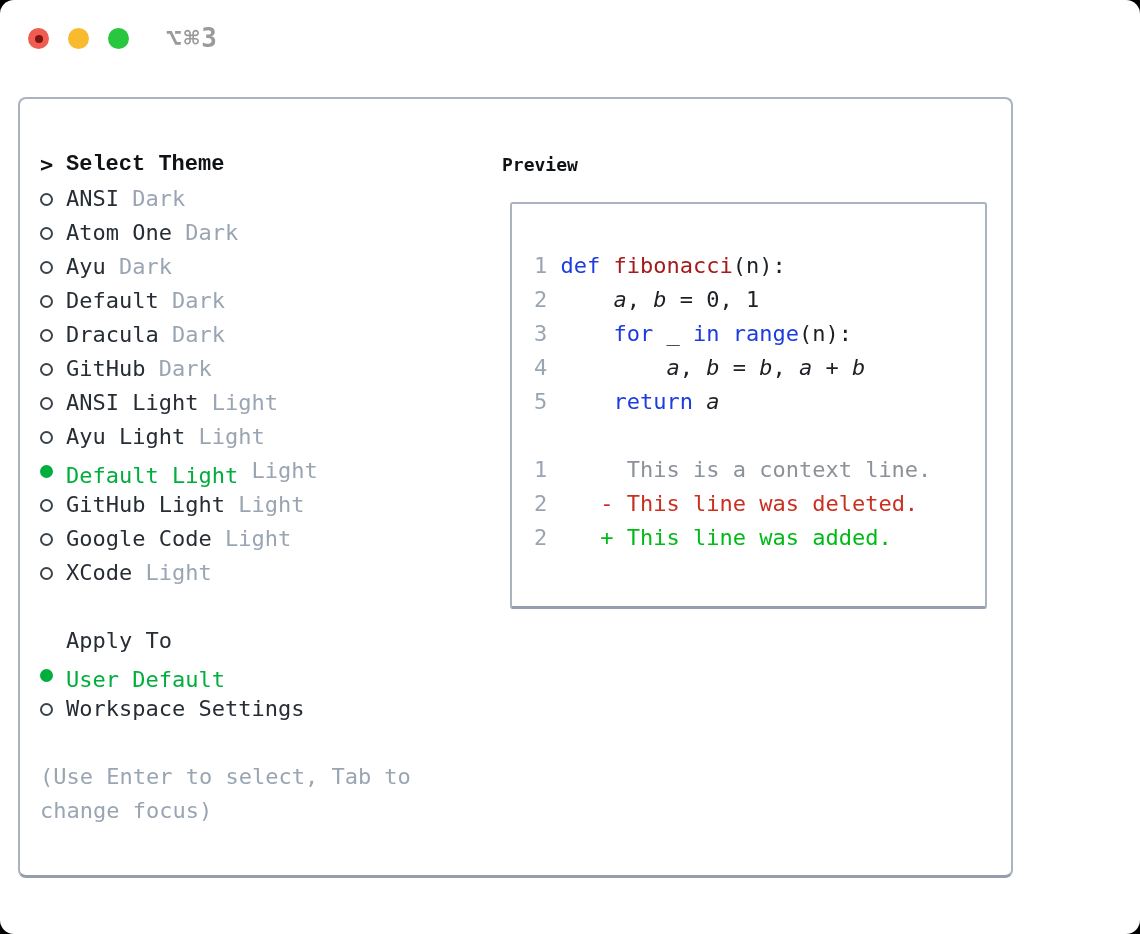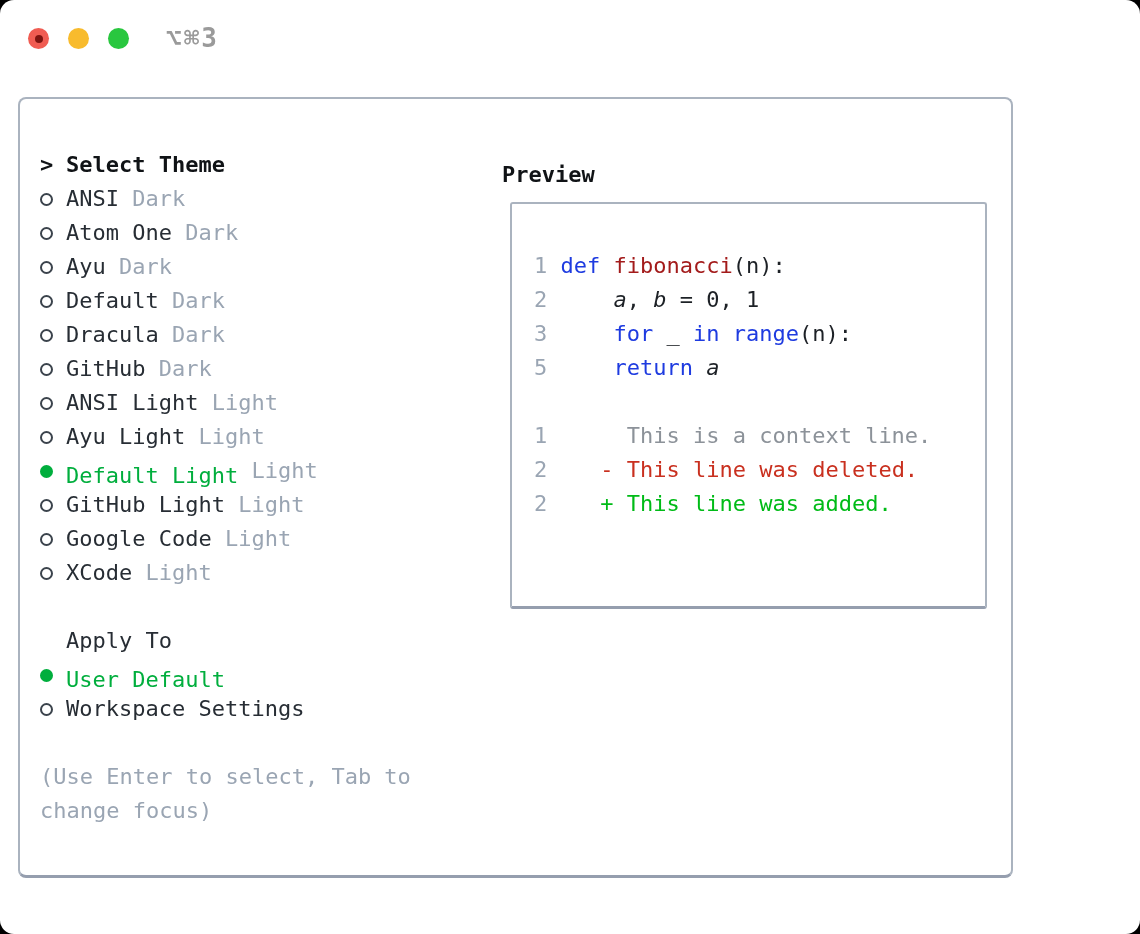--- a/index.html
+++ b/index.html
@@ -57,32 +57,32 @@
     color:var(--text_dark);display:flex;align-items:center;
   }
   .prefix{
     display:inline-flex;width:26px;height:34px;align-items:center;flex:0 0 26px;
   }
   .cursor{color:var(--header_black);font-weight:700;}
   .radio{
     width:13px;height:13px;border-radius:50%;border:2px solid #3b434c;background:transparent;
   }
   .selected .radio{border-color:var(--accent_green);background:var(--accent_green);}
-  .hdr{font-weight:700;color:var(--header_black);}
+  .hdr{font-weight:700;color:var(--header_black);font-family:Liberation Mono, monospace;}
   .lbl{color:var(--text_dark);}
   .selected .lbl{color:var(--accent_green);margin-top:9px;}
   .tag{color:var(--muted_gray);}
   .blank{height:34px;}
   .hint{
     width:424px;font-size:22px;line-height:34px;color:var(--muted_gray);white-space:normal;
   }
   
   .preview-header{
-    position:absolute;left:482px;top:59px;height:34px;line-height:34px;
-    font-size:22px;font-weight:700;color:var(--header_black);
+    position:absolute;left:482px;top:49px;height:34px;line-height:34px;
+    font-size:18px;font-weight:700;color:var(--header_black);
   }
   .preview-box{
     position:absolute;left:490px;top:103px;width:477px;height:407px;
     border:2px solid var(--border_gray);border-bottom:3px solid var(--border_dark);
     border-radius:3px;background:#fff;
   }
   .code{position:absolute;left:22px;top:45px;}
   .pline{height:34px;line-height:34px;font-size:22px;white-space:pre;color:#1d2126;}
   .seg-num{color:var(--muted_gray);}
   .seg-kw{color:var(--keyword_blue);}
@@ -139,20 +139,21 @@
       <div class="hint">(Use Enter to select, Tab to change focus)</div>
     </div>
 
     <div class="preview-header">Preview</div>
 
     <div class="preview-box">
       <div class="code" id="preview-code">
           <div class="pline"><span class="seg-num">1</span><span class="seg-plain"> </span><span class="seg-kw">def</span><span class="seg-plain"> </span><span class="seg-fn">fibonacci</span><span class="seg-plain">(n):</span></div>
           <div class="pline"><span class="seg-num">2</span><span class="seg-plain">     </span><span class="seg-var">a</span><span class="seg-plain">, </span><span class="seg-var">b</span><span class="seg-plain"> = 0, 1</span></div>
           <div class="pline"><span class="seg-num">3</span><span class="seg-plain">     </span><span class="seg-kw">for</span><span class="seg-plain"> _ </span><span class="seg-kw">in</span><span class="seg-plain"> </span><span class="seg-kw">range</span><span class="seg-plain">(n):</span></div>
+          <div class="pline"><span class="seg-num">4</span><span class="seg-plain">         </span><span class="seg-var">a</span><span class="seg-plain">, </span><span class="seg-var">b</span><span class="seg-plain"> = </span><span class="seg-var">b</span><span class="seg-plain">, </span><span class="seg-var">a</span><span class="seg-plain"> + </span><span class="seg-var">b</span></div>
           <div class="pline"><span class="seg-num">5</span><span class="seg-plain">     </span><span class="seg-kw">return</span><span class="seg-plain"> </span><span class="seg-var">a</span></div>
           <div class="pline"></div>
           <div class="pline"><span class="seg-num">1</span><span class="seg-ctx">      This is a context line.</span></div>
           <div class="pline"><span class="seg-num">2</span><span class="seg-plain">    </span><span class="seg-del">- This line was deleted.</span></div>
           <div class="pline"><span class="seg-num">2</span><span class="seg-plain">    </span><span class="seg-add">+ This line was added.</span></div>
         </div>
     </div>
 
   </div>
 </div>

